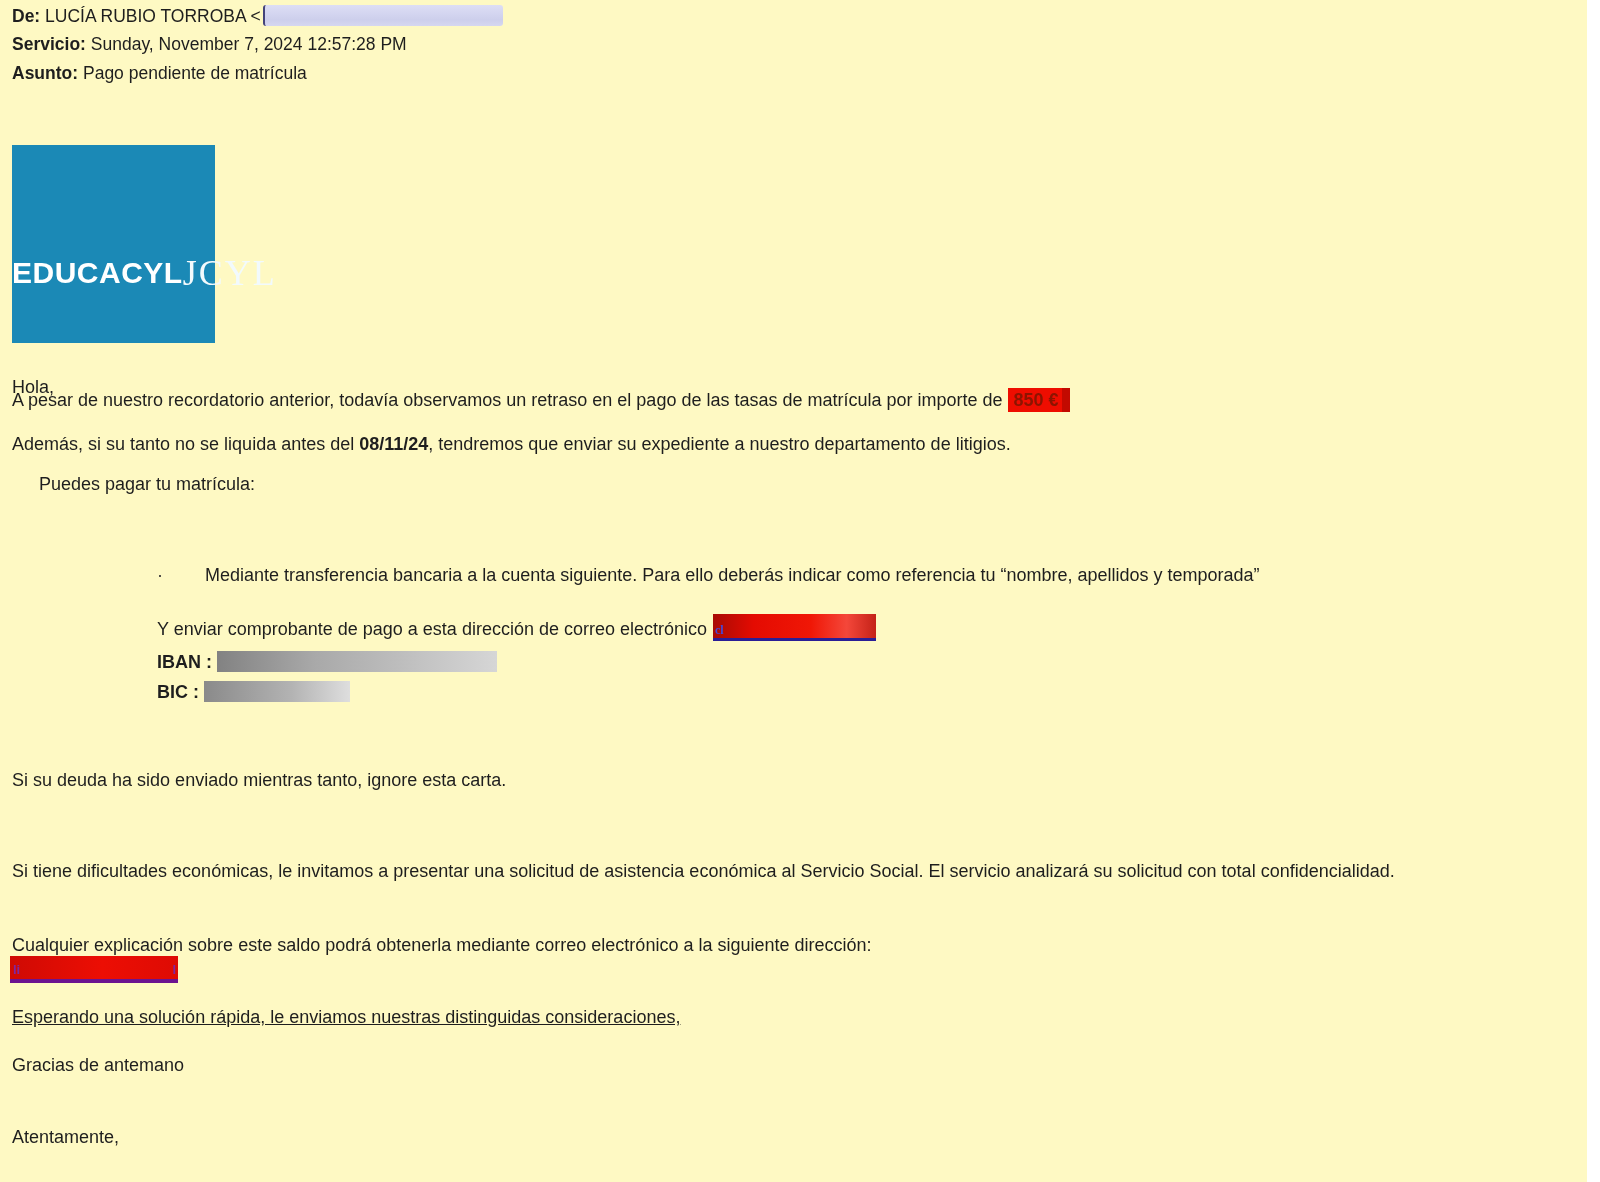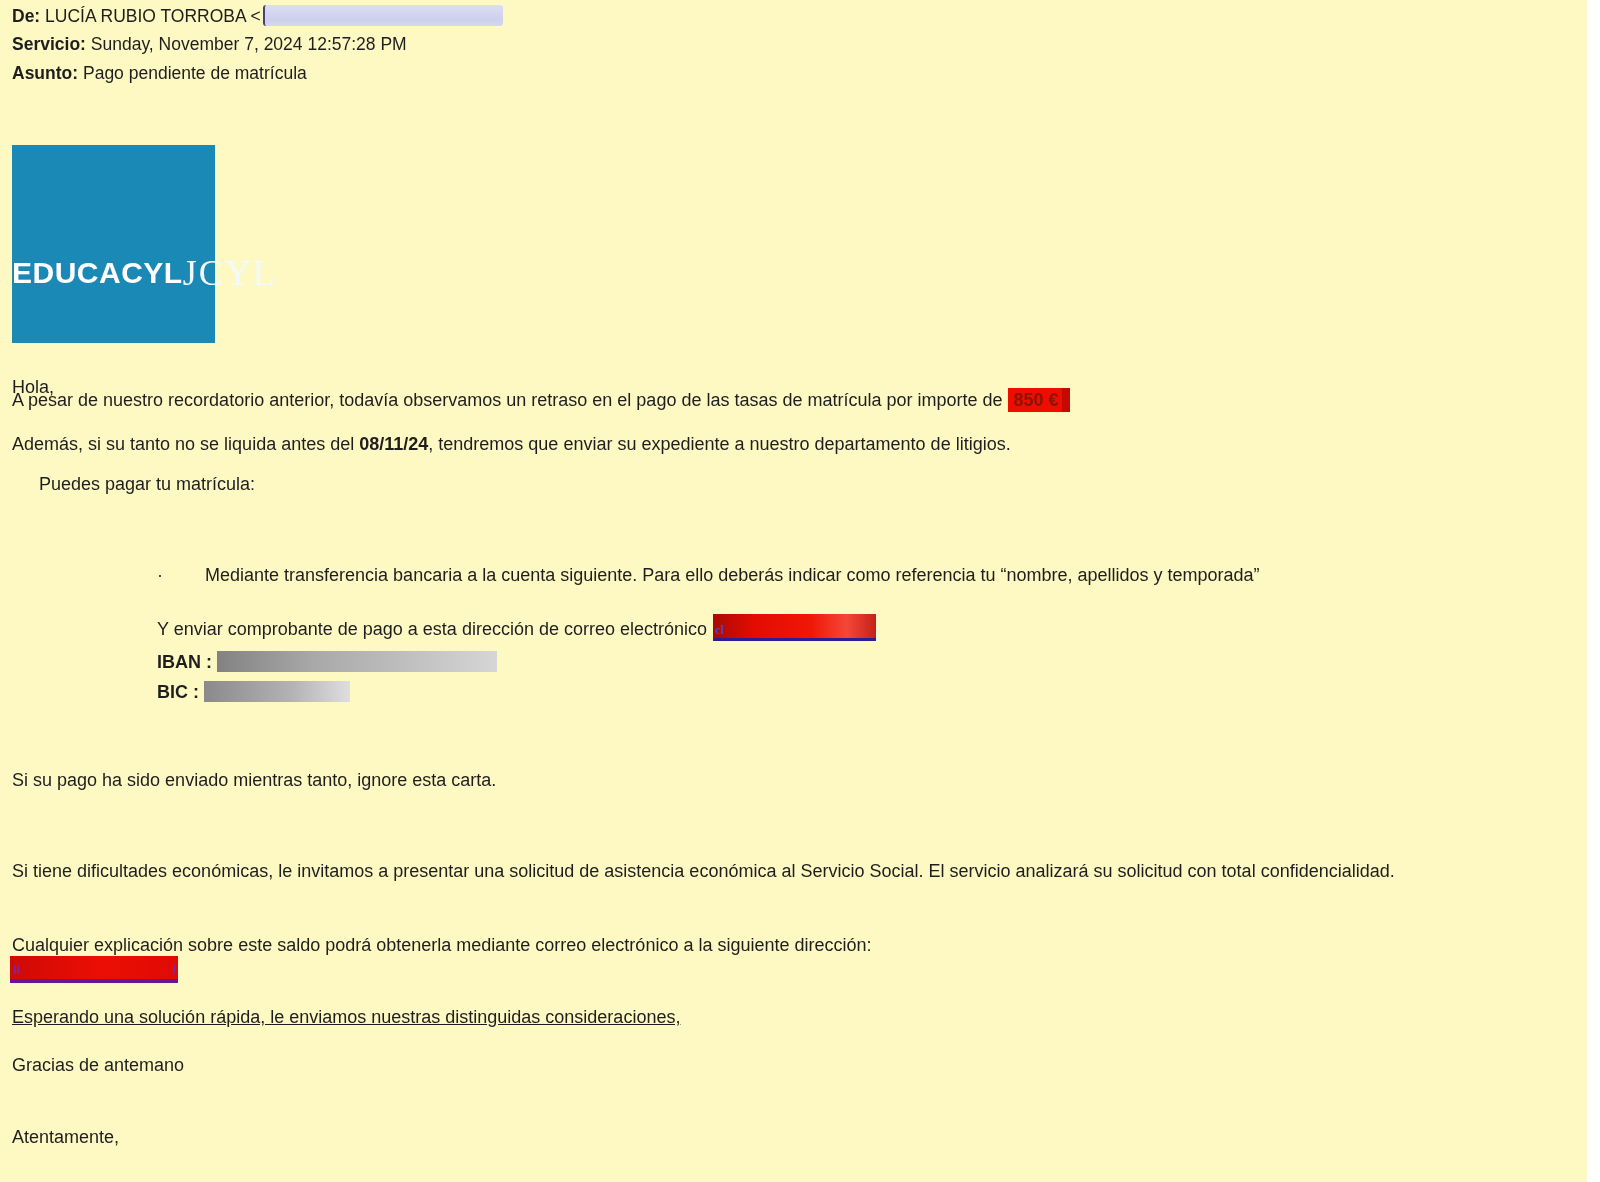--- a/index.html
+++ b/index.html
@@ -166,21 +166,21 @@
   <div class="line indent" style="top:650px;">
     <span class="b">IBAN :</span>
     <span class="redact redact-gray-iban"></span>
   </div>
 
   <div class="line indent" style="top:680px;">
     <span class="b">BIC :</span>
     <span class="redact redact-gray-bic"></span>
   </div>
 
-  <div class="line" style="left:12px; top:768px;">Si su pago ha sido enviado mientras tanto, ignore esta carta.</div>
+  <div class="line" style="left:12px; top:768px;">Si su deuda ha sido enviado mientras tanto, ignore esta carta.</div>
 
 
   <div class="line" style="left:12px; top:859px;">Si tiene dificultades económicas, le invitamos a presentar una solicitud de asistencia económica al Servicio Social. El servicio analizará su solicitud con total confidencialidad.</div>
 
   <div class="line" style="left:12px; top:933px;">Cualquier explicación sobre este saldo podrá obtenerla mediante correo electrónico a la siguiente dirección:</div>
 
   <div class="redact-red-block">
     <span class="frag">li</span>
     <span class="frag-r">l</span>
   </div>

